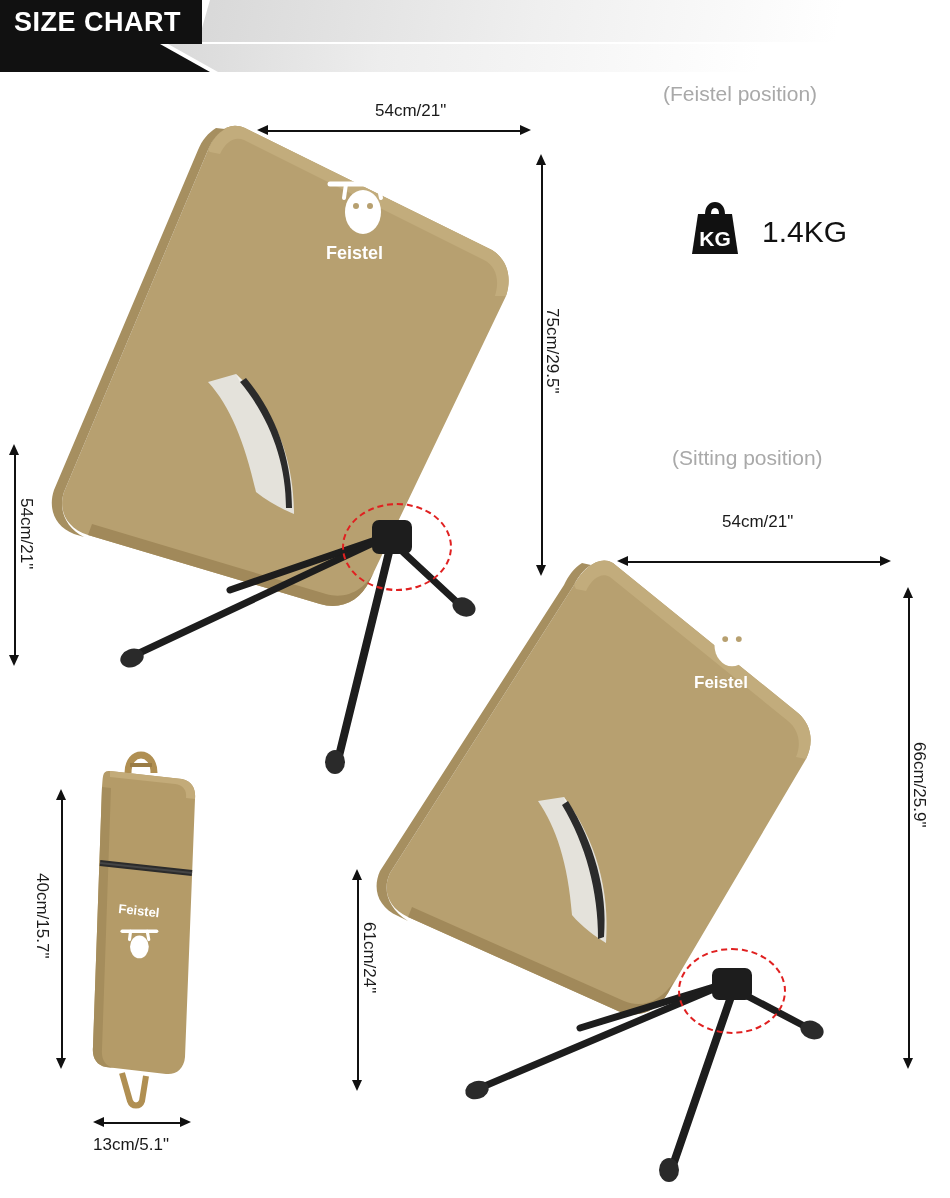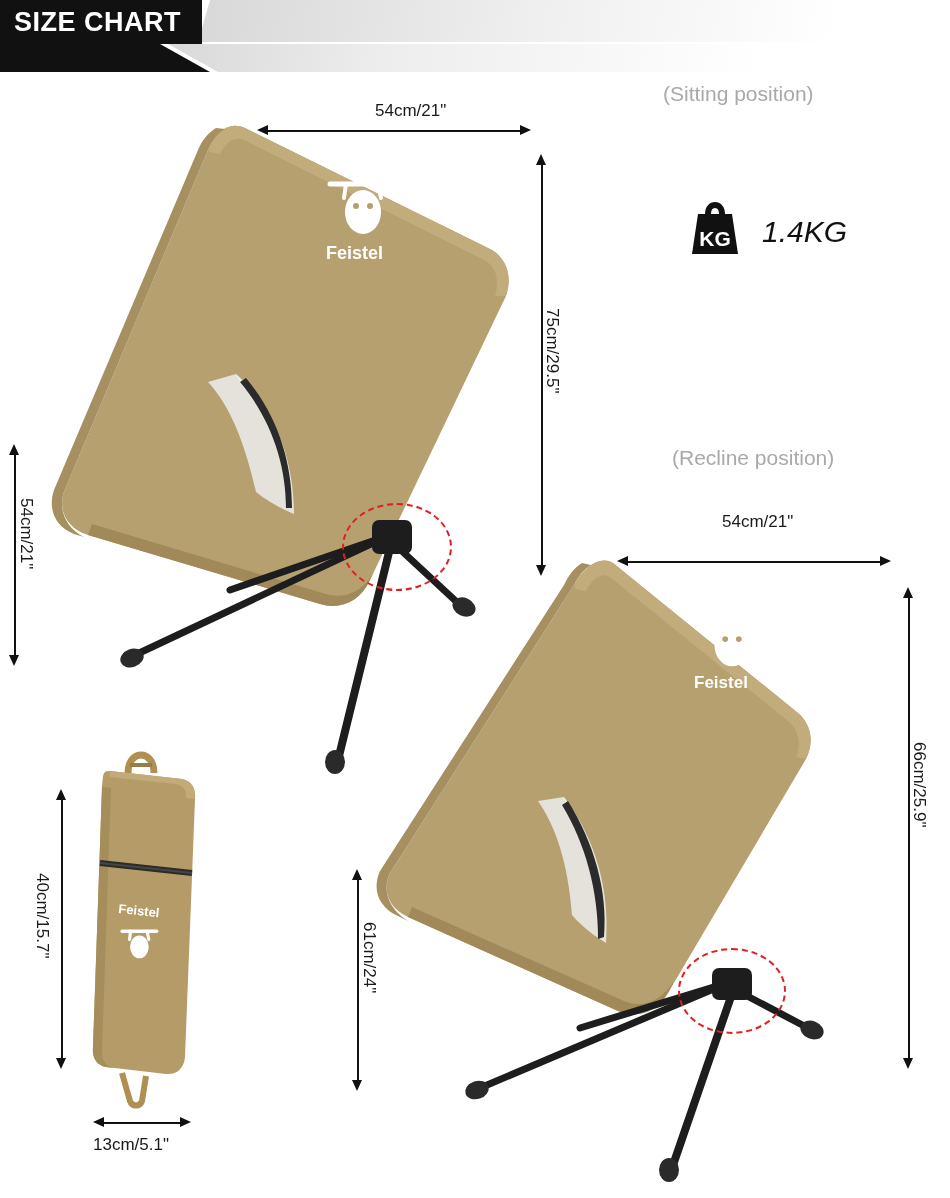--- a/index.html
+++ b/index.html
@@ -100,31 +100,31 @@
 <body>
 
 <div class="header-band">
   <div class="header-gray-wedge"></div>
   <div class="header-black"></div>
   <div class="header-title">SIZE CHART</div>
   <div class="header-gray-bar2"></div>
   <div class="header-black-bar2"></div>
 </div>
 
-<div class="pos-label" style="left:663px; top:82px;">(Sitting position)</div>
-<div class="pos-label" style="left:672px; top:446px;">(Recline position)</div>
+<div class="pos-label" style="left:663px; top:82px;">(Feistel position)</div>
+<div class="pos-label" style="left:672px; top:446px;">(Sitting position)</div>
 
 <div style="position:absolute; left:680px; top:192px; width:70px; height:70px;">
   <svg width="70" height="70" viewBox="0 0 70 70">
     <path d="M12 62 L18 22 L52 22 L58 62 Z" fill="#111111"></path>
     <path d="M28 22 C28 10, 42 10, 42 22" fill="none" stroke="#111111" stroke-width="6"></path>
     <text x="35" y="54" text-anchor="middle" font-family="Liberation Sans, sans-serif" font-size="21" font-weight="bold" fill="#ffffff">KG</text>
   </svg>
 </div>
-<div class="weight-text" style="left:762px; top:215px;font-style:italic;">1.4KG</div>
+<div class="weight-text" style="left:762px; top:215px;">1.4KG</div>
 
 <div class="chair">
 
   <svg width="480" height="560" viewBox="0 0 480 560" style="position:absolute; left:40px; top:110px;">
 
     <path d="M205,18 L452,140 C468,150 472,168 466,186
              L330,470 C320,492 300,500 280,494
              L48,425 C26,418 18,400 24,382
              L168,40 C176,20 190,11 205,18 Z" fill="#b7a070"></path>
 

